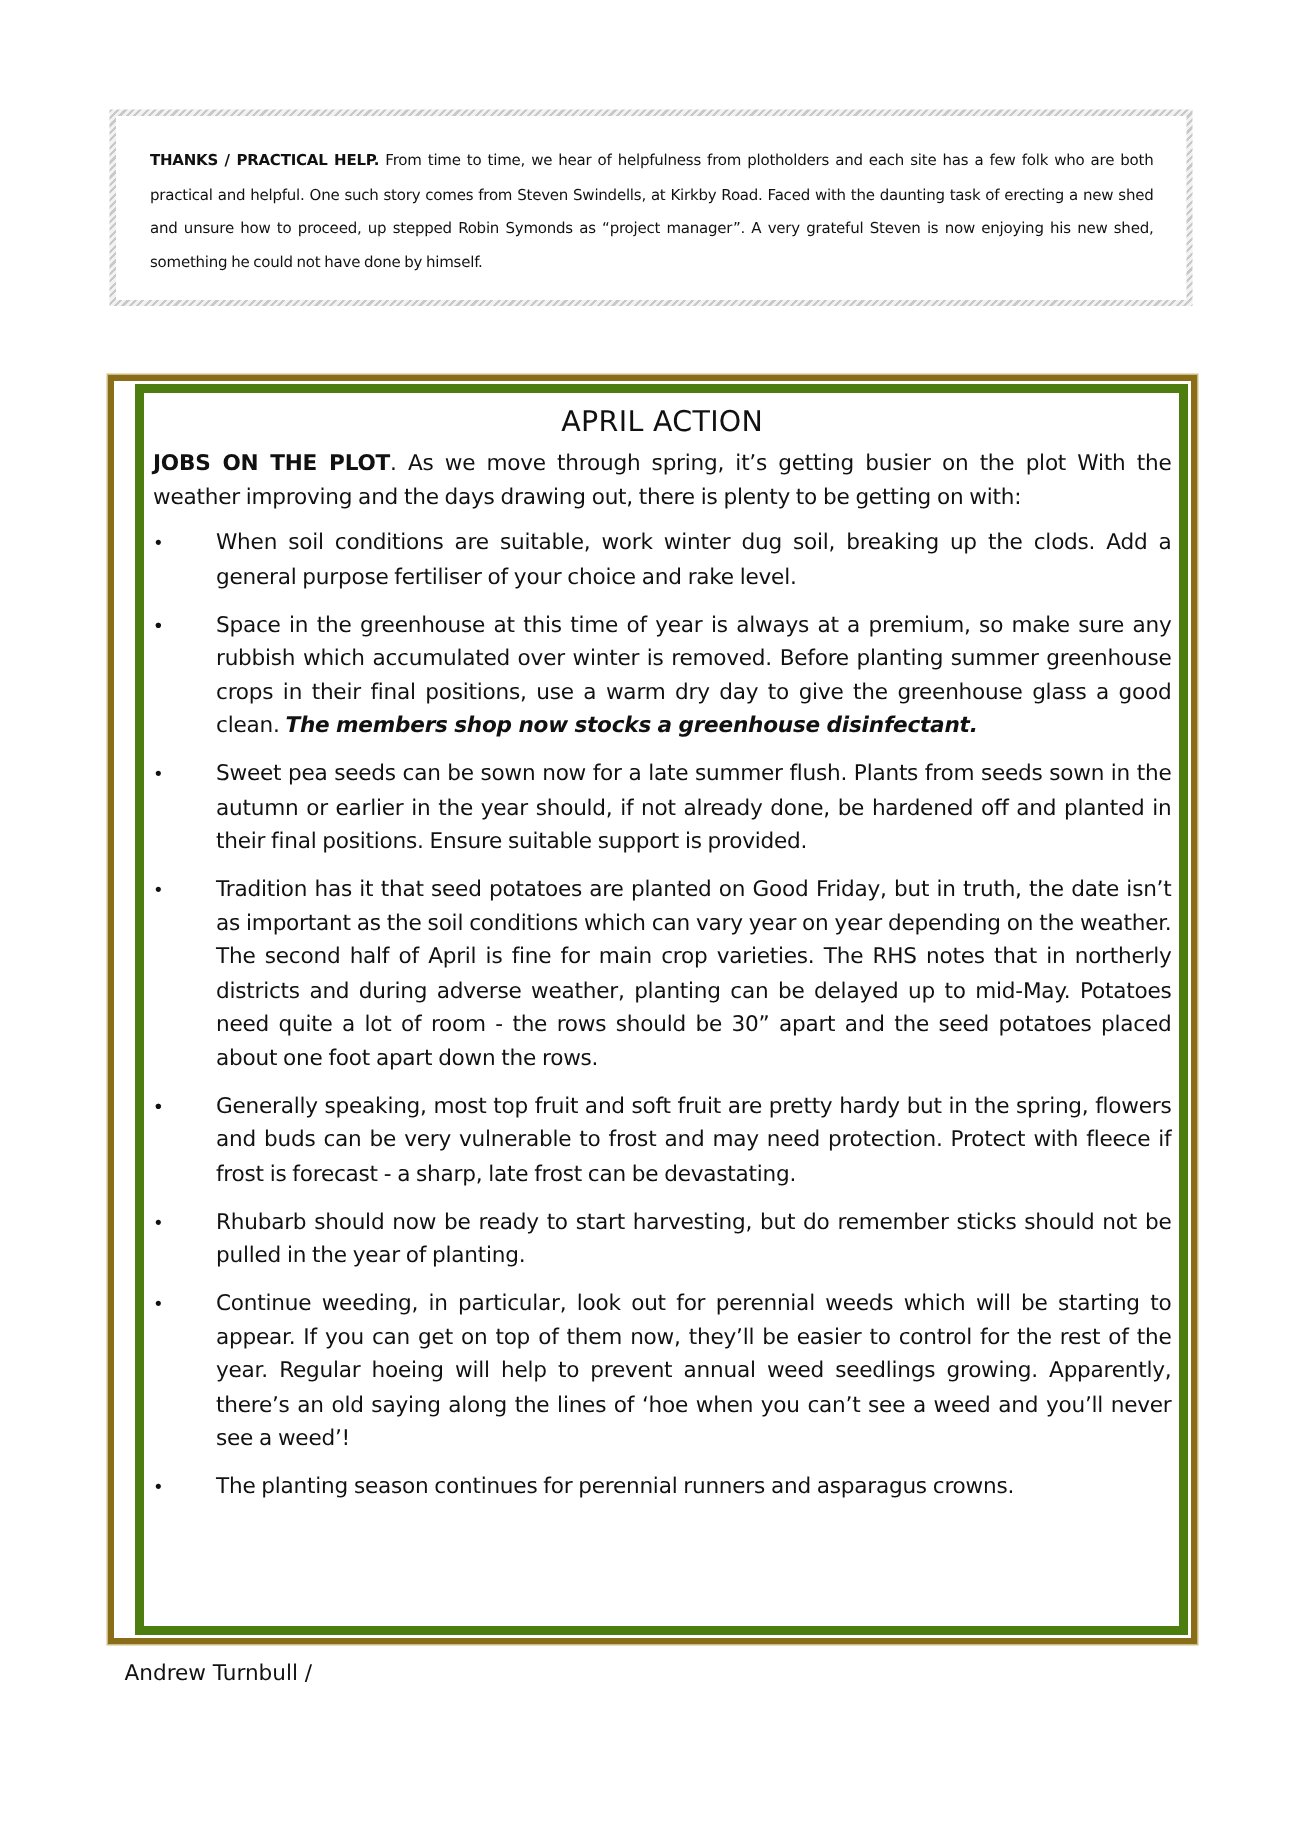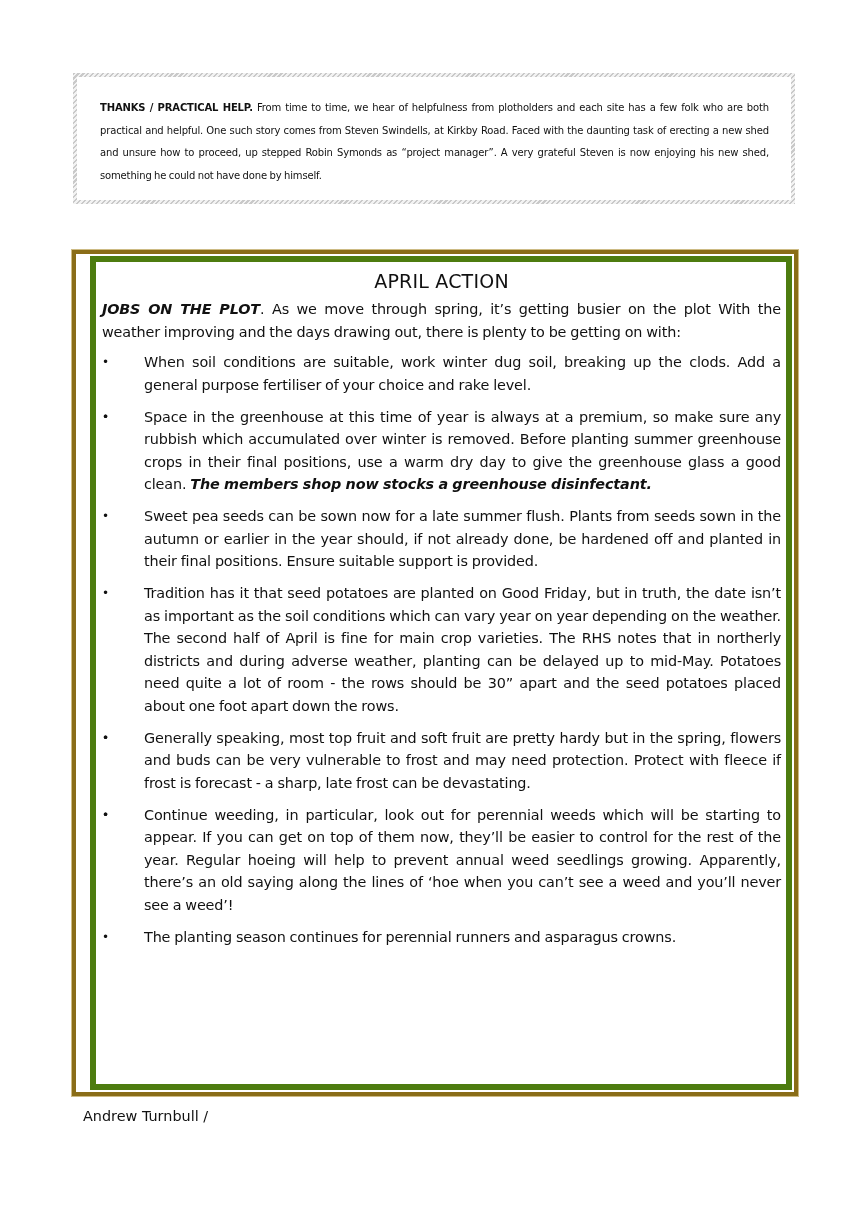--- a/index.html
+++ b/index.html
@@ -38,21 +38,21 @@
       margin-left: 12px;
     }
     .april-title {
       text-align: center; font-size: 19px; font-weight: normal;
       margin: 3px 0 6px 0; letter-spacing: 0.2px;
     }
     .intro {
       margin: 0 0 8px 0; font-size: 14.4px; line-height: 22.5px;
       text-align: justify; letter-spacing: -0.15px; word-spacing: -0.5px;
     }
-    .intro .lead { font-weight: bold; font-style: italic; }
+    .intro .lead { font-weight: bold; }
     ul.jobs { list-style: none; margin: 0; padding: 0; }
     ul.jobs li {
       position: relative; padding-left: 42px;
       font-size: 14.4px; line-height: 22.5px; text-align: justify;
       letter-spacing: -0.15px; word-spacing: -0.5px;
       margin-bottom: 9.5px;
     }
     ul.jobs li .bullet {
       position: absolute; left: 0; top: 0; width: 10px; text-align: left;
       font-size: 12px;
@@ -77,20 +77,20 @@
     <div class="april-title">APRIL ACTION</div>
     <p class="intro"><span class="lead">JOBS ON THE PLOT</span><span>. As we move through spring, it’s getting busier on the plot  With the weather improving and the days drawing out, there is plenty to be getting on with:</span></p>
     <ul class="jobs">
       <li><span class="bullet">•</span><span>When soil conditions are suitable, work winter dug soil, breaking up the clods.  Add a general purpose fertiliser of your choice and rake level.</span></li>
       <li><span class="bullet">•</span></li>
       <li><span class="bullet">•</span><span>Space in the greenhouse at this time of year is always at a premium, so make sure any rubbish which accumulated over winter is removed.  Before planting summer greenhouse crops in their final positions, use a warm dry day to give the greenhouse glass a good clean. </span><span class="emph">The members shop now stocks a greenhouse disinfectant</span><span class="emph">.</span></li>
       <li><span class="bullet">•</span><span>Sweet pea seeds can be sown now for a late summer flush.  Plants from seeds sown in the autumn or earlier in the year should, if not already done, be hardened off and planted in their final positions.  Ensure suitable support is provided.</span></li>
       <li><span class="bullet">•</span><span>Tradition has it that seed potatoes are planted on Good Friday, but in truth, the date isn’t as important as the soil conditions which can vary year on year depending on the weather.  The second half of April is fine for main crop varieties.  The RHS notes that in northerly districts and during adverse weather, planting can be delayed up to mid-May.  Potatoes need quite a lot of room - the rows should be 30” apart and the seed potatoes placed about one foot apart down the rows.</span></li>
       <li><span class="bullet">•</span></li>
       <li><span class="bullet">•</span><span>Generally speaking, most top fruit and soft fruit are pretty hardy but in the spring, flowers and buds can be very vulnerable to frost and may need protection.  Protect with fleece if frost is forecast - a sharp, late frost can be devastating.</span></li>
-      <li><span class="bullet">•</span></li>
+      <li><span class="bullet">•</span><span>Rhubarb should now be ready to start harvesting, but do remember sticks should not be pulled in the year of planting.</span></li>
       <li><span class="bullet">•</span><span>Continue weeding, in particular, look out for perennial weeds which will be starting to appear.  If you can get on top of them now, they’ll be easier to control for the rest of the year.  Regular hoeing will help to prevent annual weed seedlings growing. Apparently, there’s an old saying along the lines of ‘</span><span class="ital">hoe when you can’t see a weed and you’ll never see a weed’</span><span>!</span></li>
       <li><span class="bullet">•</span><span>The planting season continues for perennial runners and asparagus crowns.</span></li>
     </ul>
   </div>
 </div>
 
 <div class="signature">Andrew Turnbull  /</div>
 
 </body></html>

